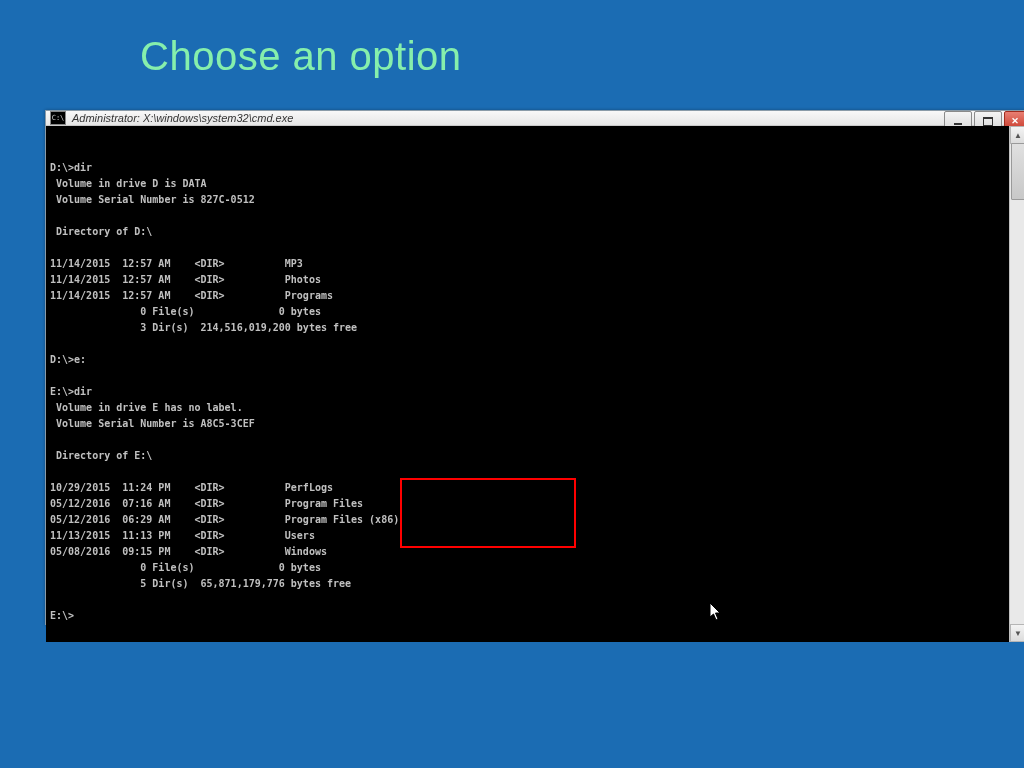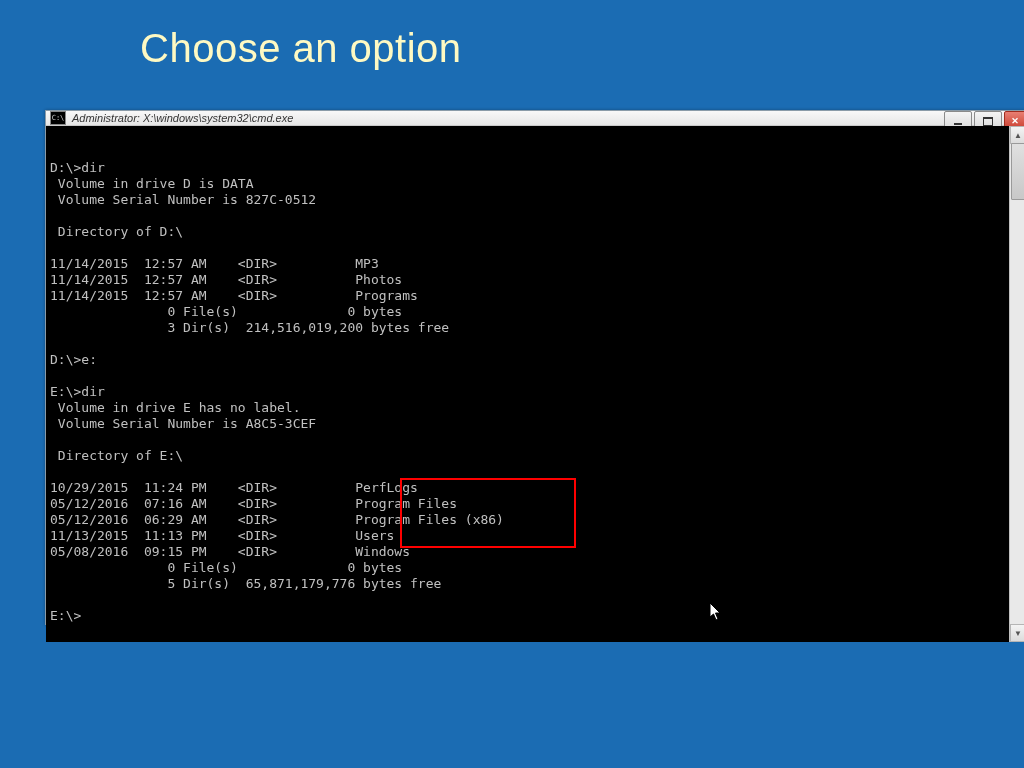--- a/index.html
+++ b/index.html
@@ -8,22 +8,22 @@
     width: 1024px;
     height: 768px;
     overflow: hidden;
     font-family: "Segoe UI", Arial, sans-serif;
     background: #1B6CB3;
     position: relative;
   }
   .page-title {
     position: absolute;
     left: 140px;
-    top: 26px;
-    color: #fef9c3;
+    top: 34px;
+    color: #86efac;
     font-size: 40px;
     font-weight: 300;
     letter-spacing: 0.5px;
   }
   .cmd-window {
     position: absolute;
     left: 45px;
     top: 110px;
     width: 980px;
     height: 513px;
@@ -105,26 +105,27 @@
     flex: 1;
     display: flex;
     background: #000;
     position: relative;
   }
   .terminal {
     flex: 1;
     background: #000;
     color: #c0c0c0;
     font-family: Consolas, "Lucida Console", monospace;
-    font-size: 13px;
+    font-size: 10px;
     line-height: 16px;
     padding: 2px 4px;
     white-space: pre;
     position: relative;
     overflow: hidden;
+    font-weight: bold;
   }
   .scrollbar {
     width: 16px;
     background: #e9e9e9;
     border-left: 1px solid #c0c0c0;
     position: relative;
   }
   .scrollbar .arrow {
     height: 16px;
     background: linear-gradient(#f4f4f4, #dcdcdc);

